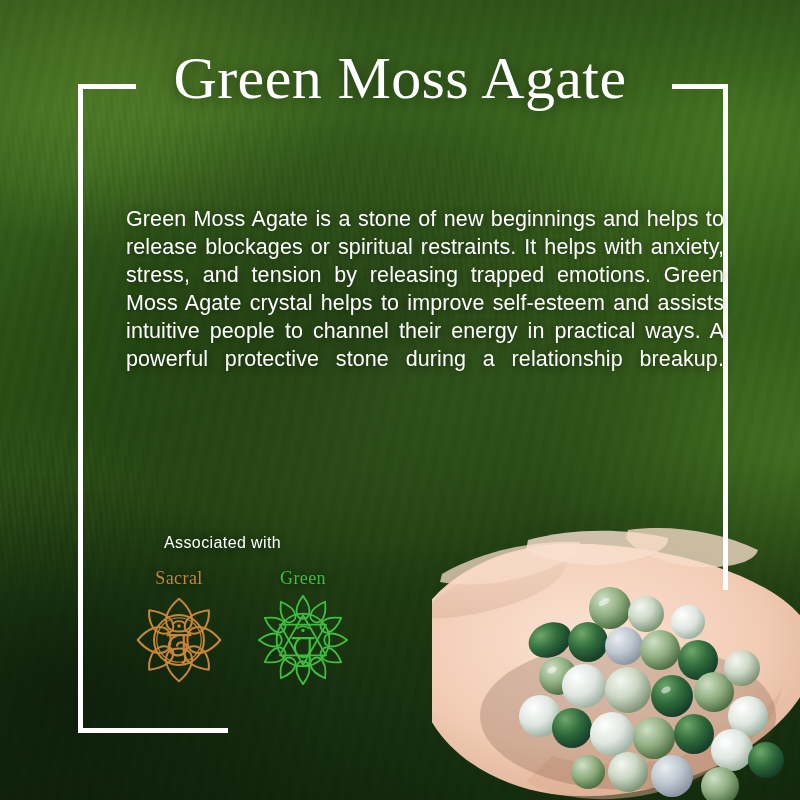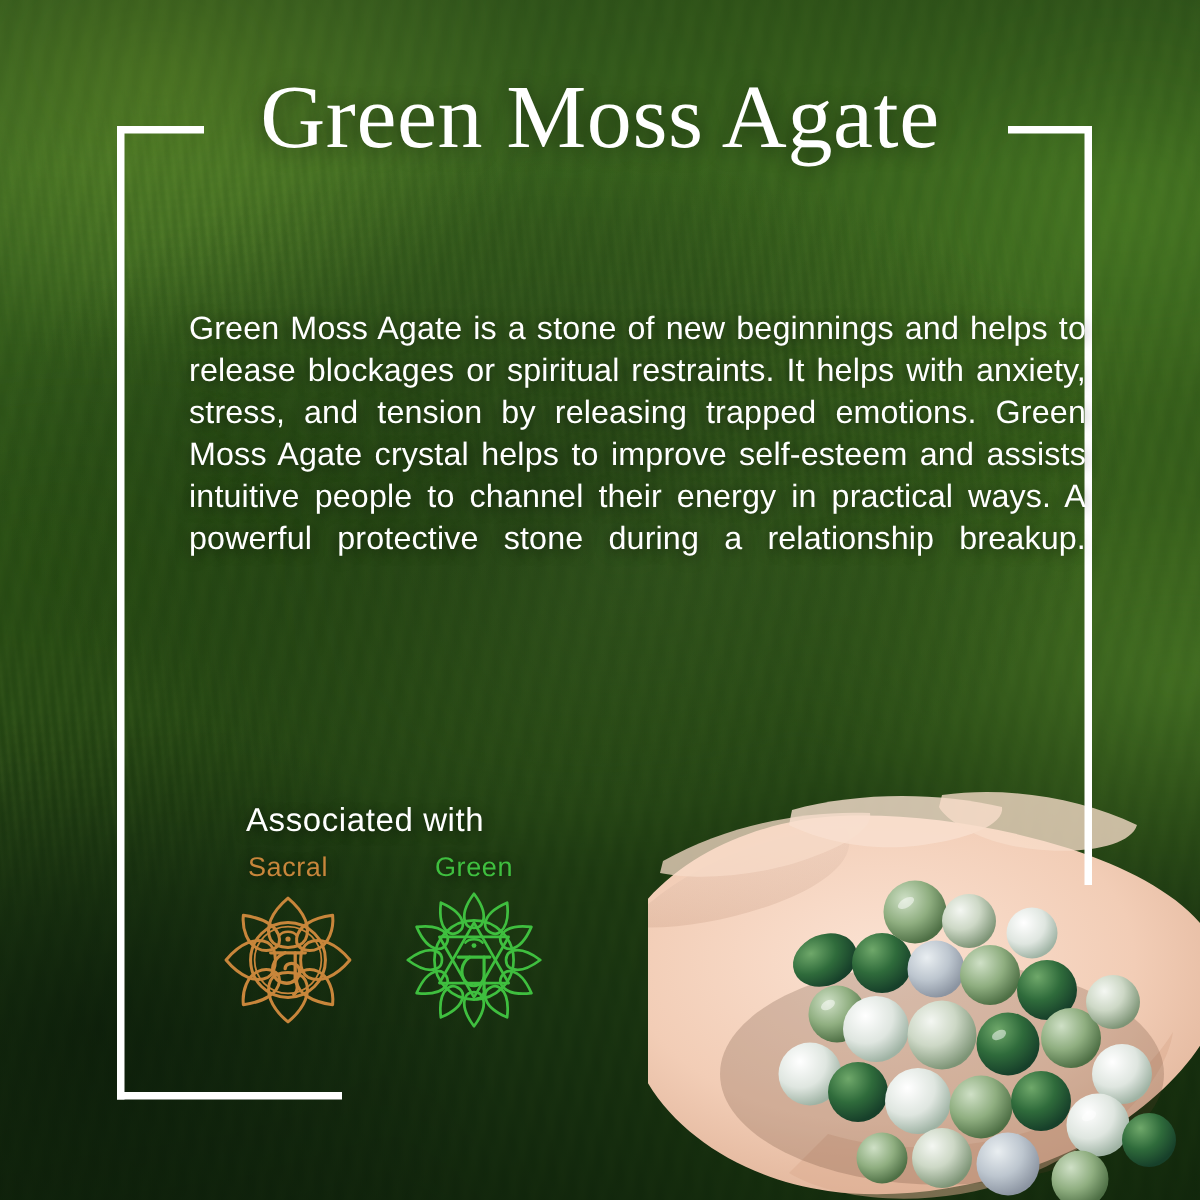--- a/index.html
+++ b/index.html
@@ -150,32 +150,33 @@
     text-shadow: 0 1px 9px rgba(0,0,0,0.55);
     margin-left: 22px;
   }
 
   
   .assoc-heading {
     position: absolute;
     z-index: 5;
     left: 164px;
     top: 534px;
-    font-size: 22px;
+    font-size: 16px;
     color: #ffffff;
     letter-spacing: 0.4px;
     text-shadow: 0 1px 8px rgba(0,0,0,0.55);
   }
   .chakra-group {
     position: absolute;
     z-index: 5;
-    left: 126px;
+    left: 113px;
     top: 568px;
     width: 250px;
     height: 130px;
+    font-family: Liberation Serif, serif;
   }
   .chakra {
     position: absolute;
     width: 104px;
     text-align: center;
   }
   .chakra-sacral { left: 14px;  top: 0; }
   .chakra-heart  { left: 138px; top: 0; }
   .chakra-label {
     font-size: 18px;

